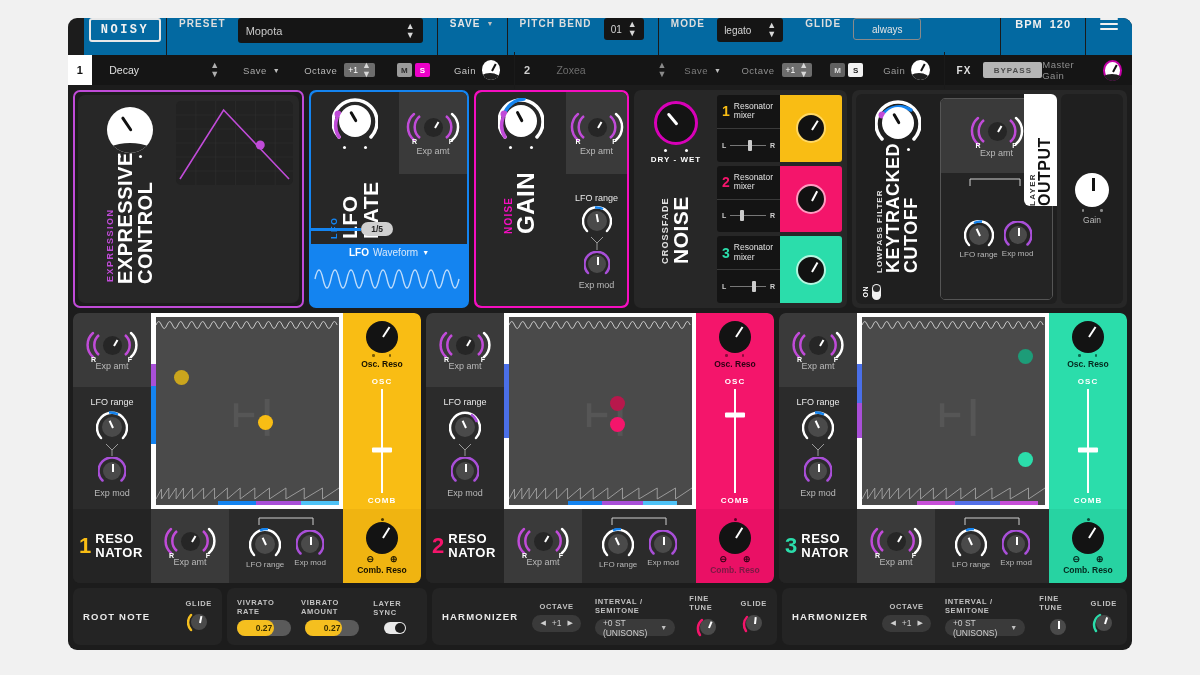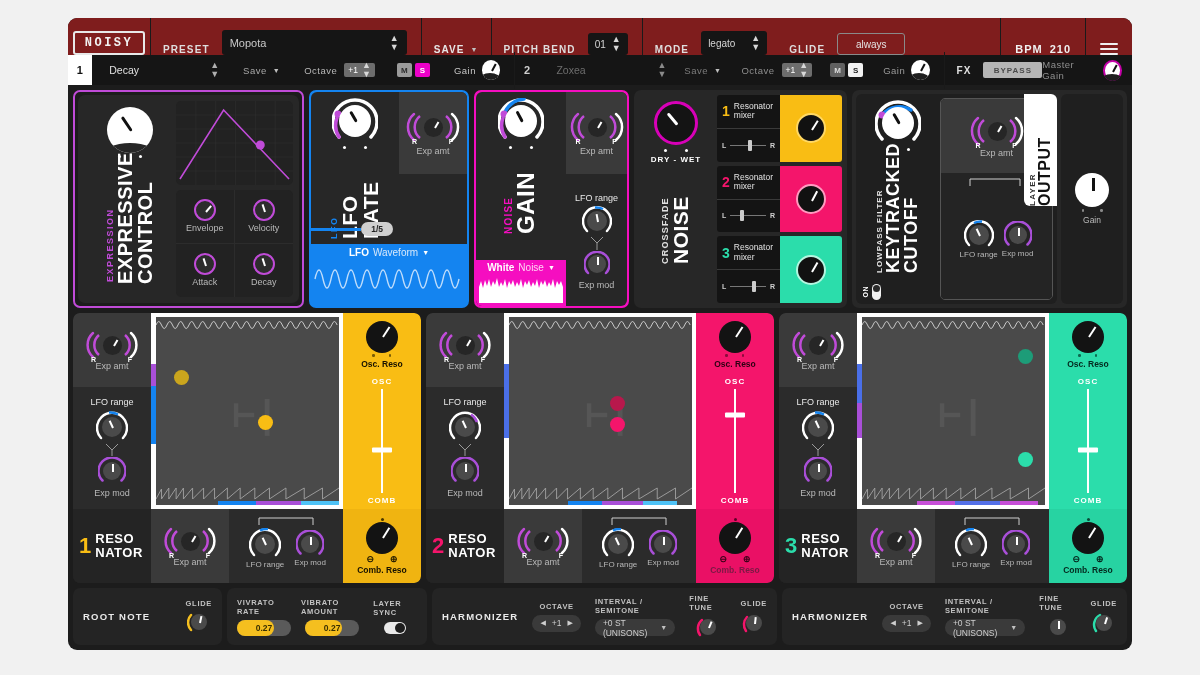--- a/index.html
+++ b/index.html
@@ -12,23 +12,24 @@
   .app {
     position: absolute; left: 68px; top: 18px;
     width: 1064px; height: 632px;
     background: #1c1c1c;
     border-radius: 9px;
     overflow: hidden;
     display: flex; flex-direction: column;
   }
   
   .topbar {
-    height: 37px; background: #7f1d1d;
-    display: flex; align-items: flex-end;
+    height: 37px; background: #0369a1;
+    display: flex; align-items: flex-start;
     flex: 0 0 37px;
+    margin-left: 16px;
   }
   .logo {
     width: 72px; margin-left: 5px; height: 24px;
     border: 2px solid #e8e8e8; border-radius: 3px;
     color: #f2f2f2; font-size: 12px; font-weight: bold;
     letter-spacing: 2.5px; display: flex; align-items: center; justify-content: center;
     font-family: "Liberation Mono", monospace;
   }
   .sep { width: 1px; height: 37px; background: #1a1a1a; }
   .tb-label {
@@ -129,21 +130,21 @@
     <div class="mode-box">
       <span>legato</span>
       <span class="spin">▲<br>▼</span>
     </div>
     <div class="tb-label" style="padding-left:22px">GLIDE</div>
     <div class="glide-box">always</div>
     <div style="flex:1"></div>
     <div class="sep"></div>
     <div class="bpm">
       <span>BPM</span>
-      <span>210</span>
+      <span>120</span>
     </div>
     <div class="sep"></div>
     <div class="burger">
         <span></span>
         <span></span>
         <span></span>
       </div>
   </div>
 
   <div class="layerbar">
@@ -235,46 +236,20 @@
                 <line x1="0" y1="14" x2="118" y2="14"></line>
                   <line x1="0" y1="28" x2="118" y2="28"></line>
                 <line x1="0" y1="42" x2="118" y2="42"></line>
                   <line x1="0" y1="56" x2="118" y2="56"></line>
                 <line x1="0" y1="70" x2="118" y2="70"></line>
               </g>
               <polyline points="4,78 48,9 114,78" fill="none" stroke="#c04bd8" stroke-width="1.6"></polyline>
               <circle cx="85" cy="44" r="4.5" fill="#c04bd8"></circle>
             </svg>
           </div>
-          <div style="flex:1;background:#222;border-radius:5px;display:grid;grid-template-columns:1fr 1fr;grid-template-rows:1fr 1fr;">
-            <div style="display:flex;flex-direction:column;align-items:center;justify-content:center;gap:2px;border-right:1px solid #2c2c2c;border-bottom:1px solid #2c2c2c">
-              <div class="knob" style="width:22px;height:22px;border:2px solid #c04bd8;background:#2d2d2d;overflow:hidden;position:relative">
-                <div style="position:absolute;left:50%;top:3px;width:2px;height:8px;background:#fff;transform:rotate(40deg);transform-origin:50% 100%"></div>
-              </div>
-              <div class="lbl">Envelope</div>
-            </div>
-            <div style="display:flex;flex-direction:column;align-items:center;justify-content:center;gap:2px;border-bottom:1px solid #2c2c2c">
-              <div class="knob" style="width:22px;height:22px;border:2px solid #c04bd8;background:#2d2d2d;overflow:hidden;position:relative">
-                <div style="position:absolute;left:50%;top:3px;width:2px;height:8px;background:#fff;transform:rotate(-18deg);transform-origin:50% 100%"></div>
-              </div>
-              <div class="lbl">Velocity</div>
-            </div>
-            <div style="display:flex;flex-direction:column;align-items:center;justify-content:center;gap:2px;border-right:1px solid #2c2c2c">
-              <div class="knob" style="width:22px;height:22px;border:2px solid #c04bd8;background:#2d2d2d;overflow:hidden;position:relative">
-                <div style="position:absolute;left:50%;top:3px;width:2px;height:8px;background:#fff;transform:rotate(-18deg);transform-origin:50% 100%"></div>
-              </div>
-              <div class="lbl">Attack</div>
-            </div>
-            <div style="display:flex;flex-direction:column;align-items:center;justify-content:center;gap:2px">
-              <div class="knob" style="width:22px;height:22px;border:2px solid #c04bd8;background:#2d2d2d;overflow:hidden;position:relative">
-                <div style="position:absolute;left:50%;top:3px;width:2px;height:8px;background:#fff;transform:rotate(-18deg);transform-origin:50% 100%"></div>
-              </div>
-              <div class="lbl">Decay</div>
-            </div>
-          </div>
         </div>
       </div>
     </div>
 
     <div class="panel-out" style="width:160px;border:2px solid #1484f0;background:#1484f0;padding:0;display:flex;flex-direction:column">
       <div style="flex:1;display:flex;background:#272727;border-radius:6px 6px 0 0;overflow:hidden">
         <div style="width:88px;position:relative;padding-top:6px">
           <div style="width:46px;height:46px;margin:0 auto;position:relative">
             <svg width="46" height="46" style="position:absolute;inset:0">
               <path d="M 7 39 A 22 22 0 1 1 39 39" fill="none" stroke="#fff" stroke-width="3.5" stroke-linecap="round"></path>
@@ -344,30 +319,20 @@
             </div>
           </div>
           <div style="display:flex;gap:18px;justify-content:center;margin-top:2px">
             <i style="width:3px;height:3px;border-radius:50%;background:#fff;display:block"></i>
             <i style="width:3px;height:3px;border-radius:50%;background:#fff;display:block"></i>
           </div>
           <div style="display:flex;justify-content:center;margin-top:5px;height:80px">
             <div class="vtext" style="color:#f50ec0;font-size:10px;letter-spacing:1.2px">NOISE</div>
             <div class="vtext" style="color:#fff;font-size:24px">GAIN</div>
           </div>
-        </div>
-        <div style="height:46px;background:#f50ec0;display:flex;flex-direction:column;align-items:center">
-          <div style="font-size:10px;color:#ffd5f4;display:flex;gap:4px;align-items:center;padding:2px 0">
-            <b style="color:#fff">White</b>
-            <span>Noise</span>
-            <span class="caret" style="color:#fff">▼</span>
-          </div>
-          <svg width="84" height="28" viewBox="0 0 84 28">
-            <path d="M0 28 L0 12 L2 6 L4 13 L6 5 L8 11 L10 4 L12 12 L14 6 L16 10 L18 3 L20 12 L22 7 L24 11 L26 4 L28 13 L30 6 L32 10 L34 5 L36 12 L38 7 L40 11 L42 4 L44 13 L46 6 L48 10 L50 5 L52 12 L54 7 L56 11 L58 4 L60 13 L62 6 L64 10 L66 5 L68 12 L70 7 L72 11 L74 4 L76 13 L78 6 L80 10 L82 6 L84 12 L84 28 Z" fill="#fff"></path>
-          </svg>
         </div>
       </div>
       <div style="flex:1;display:flex;flex-direction:column;background:#272727;border-radius:0 6px 6px 0;overflow:hidden">
         <div style="height:82px;background:#3a3a3a;display:flex;flex-direction:column;align-items:center;justify-content:center;gap:2px">
           <div style="position:relative;width:58px;height:34px">
             <svg width="58" height="34">
               <path d="M 10 4 A 17 17 0 0 0 10 30" fill="none" stroke="#c04bd8" stroke-width="2.5" stroke-linecap="round"></path>
               <path d="M 48 4 A 17 17 0 0 1 48 30" fill="none" stroke="#fff" stroke-width="2.5" stroke-linecap="round"></path>
               <path d="M 16 6 A 14 14 0 0 0 16 28" fill="none" stroke="#c04bd8" stroke-width="2.5"></path>
               <path d="M 42 6 A 14 14 0 0 1 42 28" fill="none" stroke="#c04bd8" stroke-width="2.5"></path>

